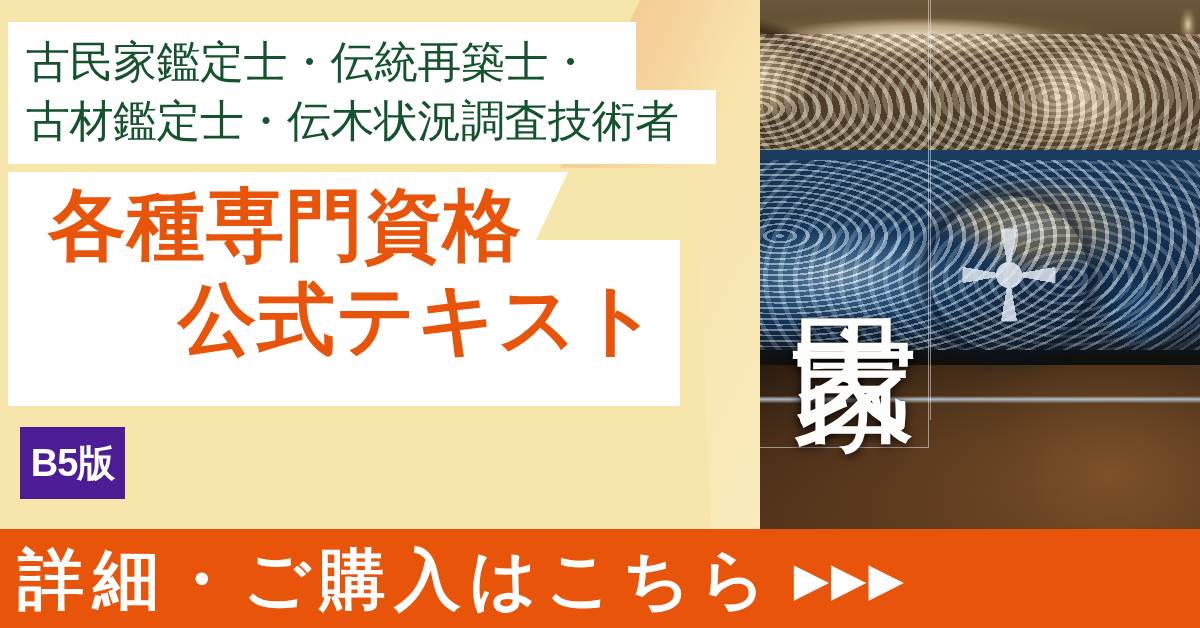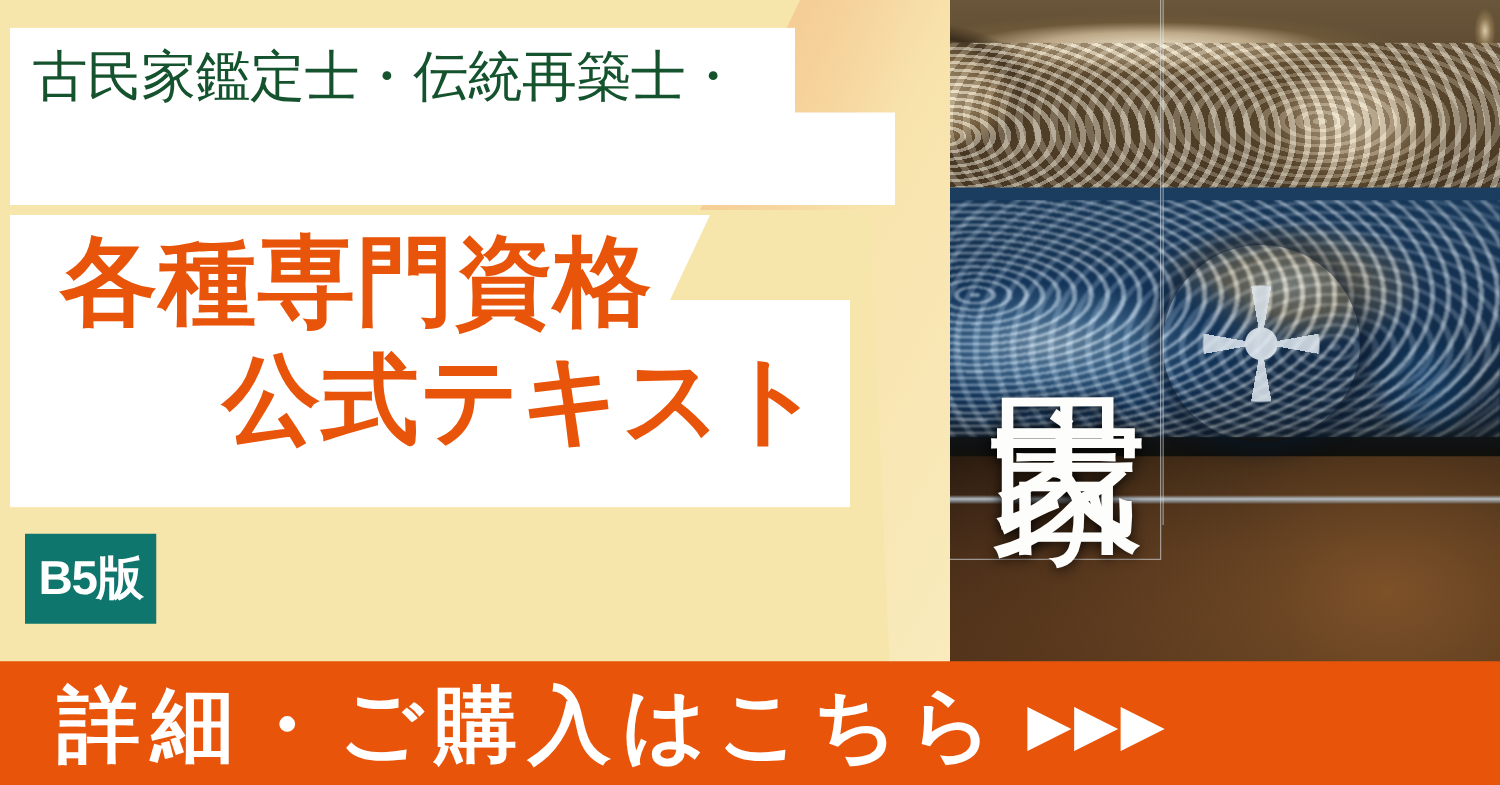--- a/index.html
+++ b/index.html
@@ -176,40 +176,40 @@
     color:#e8550a;font-weight:700;
     font-size:78px;line-height:1;letter-spacing:1px;
     white-space:nowrap;
   }
   .headline-1{left:40px;top:14px;}
   .headline-2{left:170px;top:108px;}
 
   
   .badge{
     position:absolute;left:20px;top:427px;
-    width:105px;height:72px;background:#0f766e;
+    width:105px;height:72px;background:#4c1d95;
     display:flex;align-items:center;justify-content:center;
   }
   .badge span{
     color:#fff;font-weight:700;font-size:38px;line-height:1;letter-spacing:-1px;
   }
   .price{
     position:absolute;left:143px;top:432px;
     color:#e8550a;font-size:59px;line-height:1;letter-spacing:0;
     white-space:nowrap;
   }
 
   
   .cta{
     position:absolute;left:0;top:529px;width:1200px;height:99px;
     background:#e8550a;
     display:flex;align-items:center;
   }
   .cta-label{
-    margin-left:46px;
+    margin-left:18px;
     color:#fff;font-weight:700;font-size:66px;line-height:1;
     letter-spacing:9px;white-space:nowrap;
   }
   .cta-arrows{
     margin-left:18px;color:#fff;font-size:46px;line-height:1;letter-spacing:2px;
   }
 </style>
 </head>
 <body>
 
@@ -233,20 +233,21 @@
     <div class="cover-kicker">伝統構法</div>
     <div class="cover-title">古民家</div>
     <div class="cover-sub">古民家活用のための調査と再生の</div>
   </div>
 
   <div class="wash"></div>
   <div class="cream-wedge"></div>
 
   <div class="panel-top">
     <div class="panel-top-l1">古民家鑑定士・伝統再築士・</div>
+    <div class="panel-top-l2">古材鑑定士・伝木状況調査技術者</div>
   </div>
 
   <div class="panel-main">
     <div class="headline-1">各種専門資格</div>
     <div class="headline-2">公式テキスト</div>
   </div>
 
   <div class="badge">
     <span>B5版</span>
   </div>

